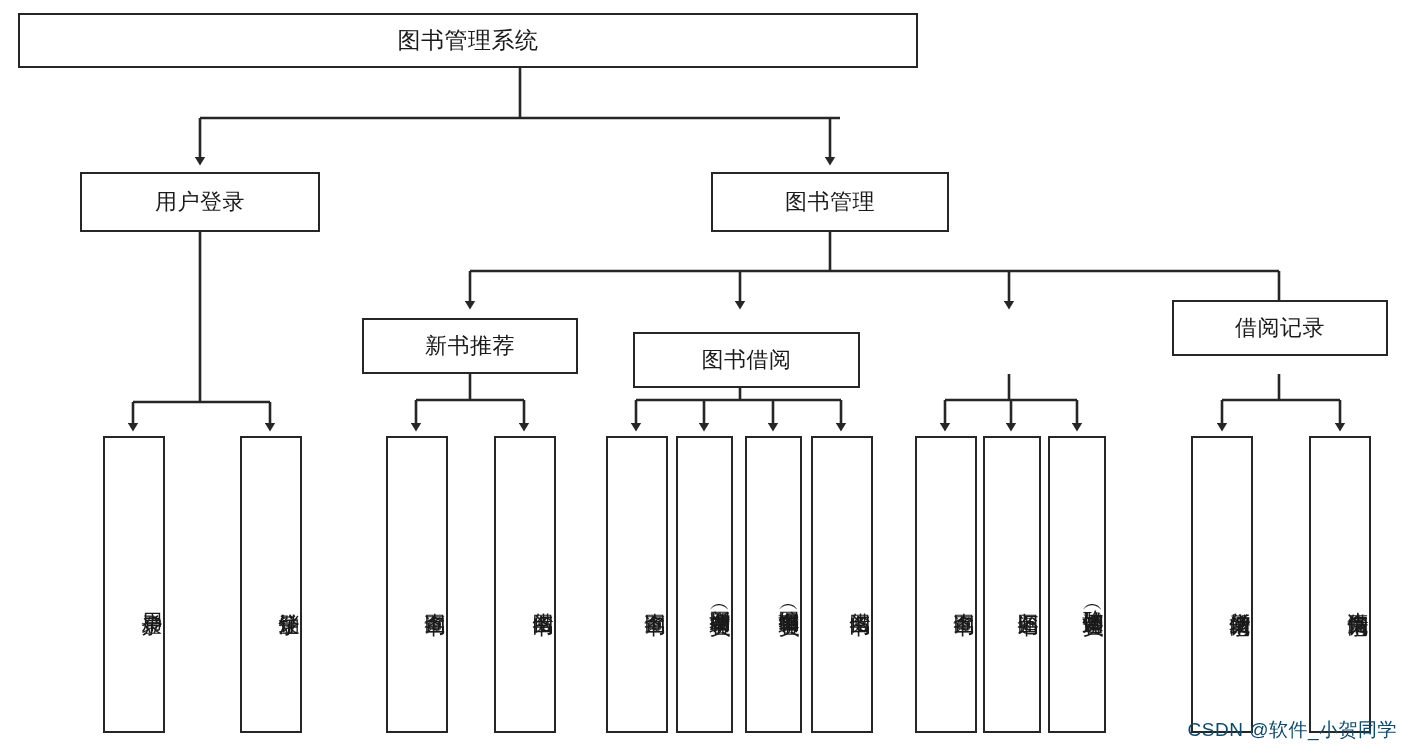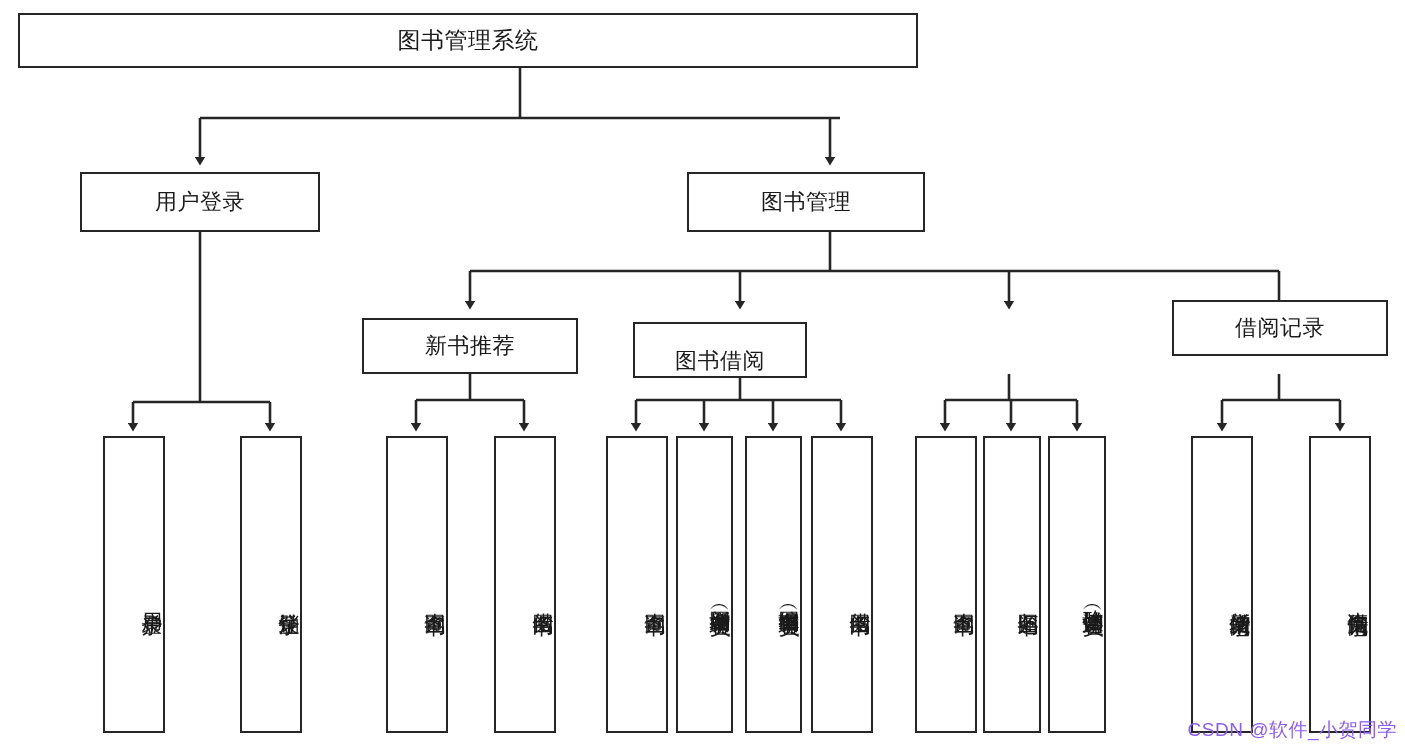--- a/index.html
+++ b/index.html
@@ -58,21 +58,21 @@
     top: 0;
     width: 1405px;
     height: 747px;
     pointer-events: none;
   }
   .watermark {
     position: absolute;
     right: 8px;
     bottom: 4px;
     font-size: 19px;
-    color: #8b5cf6;
+    color: #0c4a6e;
     font-family: "Liberation Sans", "DejaVu Sans", sans-serif;
     letter-spacing: 0.5px;
     white-space: nowrap;
   }
 </style>
 </head>
 <body>
 
 <div id="canvas">
 
@@ -128,28 +128,28 @@
     </g>
   </svg>
 
   <div class="node h root" style="left:18px; top:13px; width:900px; height:55px;">
     <span>图书管理系统</span>
   </div>
 
   <div class="node h" style="left:80px; top:172px; width:240px; height:60px;">
     <span>用户登录</span>
   </div>
-  <div class="node h" style="left:687px; top:172px; width:238px; height:60px;">
+  <div class="node h" style="left:711px; top:172px; width:238px; height:60px;">
     <span>图书管理</span>
   </div>
 
   <div class="node h" style="left:362px; top:318px; width:216px; height:56px;">
     <span>新书推荐</span>
   </div>
-  <div class="node h" style="left:633px; top:322px; width:174px; height:56px;align-items:flex-end;">
+  <div class="node h" style="left:633px; top:332px; width:227px; height:56px;">
     <span>图书借阅</span>
   </div>
   <div class="node h" style="left:1172px; top:300px; width:216px; height:56px;justify-content:center;">
     <span>借阅记录</span>
   </div>
 
   <div class="node v" style="left:103px; top:436px; width:62px; height:297px;">
     <span class="vlabel">用户登录</span>
   </div>
   <div class="node v" style="left:240px; top:436px; width:62px; height:297px;">

